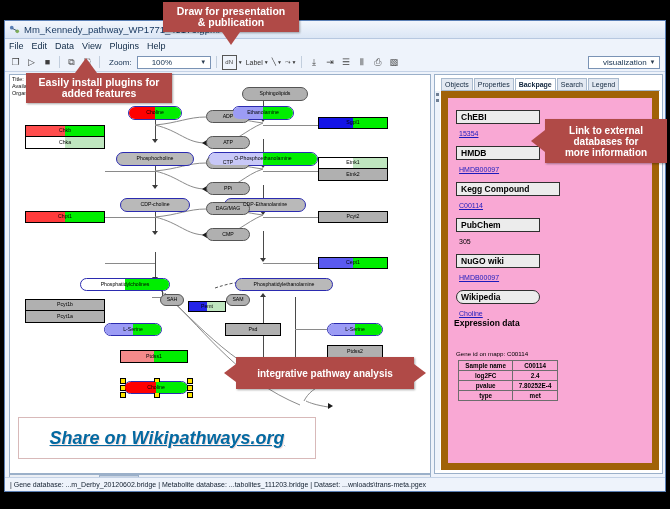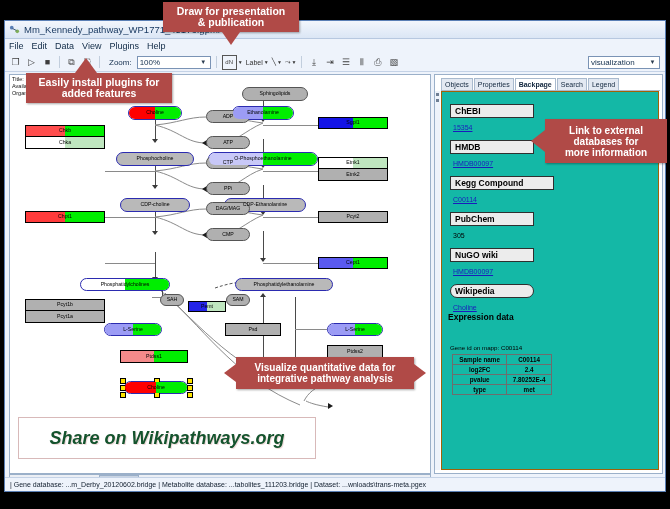--- a/index.html
+++ b/index.html
@@ -22,21 +22,21 @@
 
   .toolbar{position:absolute;left:0;top:32px;width:100%;height:19px;
            background:#eef3fb;border-bottom:1px solid #c4d2e6;display:flex;align-items:center;
            padding-left:4px;box-sizing:border-box;gap:3px;}
   .tbtn{width:13px;height:13px;display:flex;align-items:center;justify-content:center;
         font-size:9px;color:#3c3c3c;flex:0 0 auto;}
   .tsep{width:1px;height:12px;background:#c2cedd;margin:0 2px;flex:0 0 auto;}
   .zoomlbl{font-size:8px;color:#16304f;margin:0 2px 0 4px;white-space:nowrap;}
   .combo{height:13px;border:1px solid #7a93b5;background:#fff;display:flex;align-items:center;
          font-size:8px;color:#14304f;padding:0 2px;box-sizing:border-box;position:relative;}
-  .combo .cv{flex:1 1 auto;white-space:nowrap;overflow:hidden;}
+  .combo .cv{flex:1 1 auto;white-space:nowrap;overflow:hidden;margin-left:12px;}
   .combo .ca{width:9px;height:11px;display:flex;align-items:center;justify-content:center;font-size:6px;color:#2b3c50;}
   .zoomcombo{width:74px;}
   .viscombo{width:72px;margin-left:auto;margin-right:5px;}
   .dd{display:flex;align-items:center;gap:1px;flex:0 0 auto;}
   .ddcap{font-size:7px;color:#333;}
   .caret{font-size:5px;color:#333;}
 
   
   .canvasArea{position:absolute;left:4px;top:53px;width:422px;height:400px;background:#fff;
               border:1px solid #9bb0c9;box-sizing:border-box;overflow:hidden;}
@@ -70,22 +70,22 @@
 
   
   .sidePanel{position:absolute;left:429px;top:53px;width:229px;height:400px;background:#fff;
              border:1px solid #9bb0c9;box-sizing:border-box;}
   .tabrow{position:absolute;left:6px;top:2px;right:2px;height:13px;display:flex;align-items:flex-end;gap:1px;}
   .tab{font-size:7px;color:#11263d;background:#e3e9f2;border:1px solid #a9bace;border-bottom:none;
        padding:1px 3px 1px 3px;box-sizing:border-box;white-space:nowrap;line-height:9px;}
   .tab.sel{background:#fff;font-weight:bold;padding-bottom:2px;position:relative;top:1px;}
   .tabline{position:absolute;left:6px;top:15px;right:2px;height:1px;background:#a9bace;}
 
-  .bpScroll{position:absolute;left:6px;top:16px;right:3px;bottom:3px;background:#14b8a6;
-            border:1px solid #a16207;box-sizing:border-box;overflow:hidden;}
+  .bpScroll{position:absolute;left:6px;top:16px;right:3px;bottom:3px;background:#f9a8d4;
+            border:7px solid #a16207;box-sizing:border-box;overflow:hidden;}
   .dbHead{position:absolute;height:14px;background:#ececec;border:1px solid #2f2f2f;
           box-sizing:border-box;display:flex;align-items:center;padding-left:4px;
           font-size:8.5px;font-weight:bold;color:#000;}
   .dbLink{position:absolute;font-size:7px;color:#1b1bbd;text-decoration:underline;white-space:nowrap;}
   .dbPlain{position:absolute;font-size:7px;color:#000;white-space:nowrap;}
   .expHead{position:absolute;font-size:8.5px;font-weight:bold;color:#000;}
   .geneId{position:absolute;font-size:6.2px;color:#000;white-space:nowrap;}
   .dtable{position:absolute;border-collapse:collapse;}
   .dtable td{border:1px solid #6d6d6d;font-size:6.3px;color:#000;text-align:center;
              padding:1px 2px;white-space:nowrap;font-weight:bold;}
@@ -107,22 +107,22 @@
            box-shadow:1px 1px 2px rgba(0,0,0,.35);}
   .ptr{position:absolute;width:0;height:0;z-index:40;}
   .ptrDown{border-left:9px solid transparent;border-right:9px solid transparent;border-top:13px solid #b04a47;}
   .ptrUp{border-left:11px solid transparent;border-right:11px solid transparent;border-bottom:15px solid #b04a47;}
   .ptrLeft{border-top:11px solid transparent;border-bottom:11px solid transparent;border-right:14px solid #b04a47;}
   .ptrLeftSm{border-top:9px solid transparent;border-bottom:9px solid transparent;border-right:12px solid #b04a47;}
   .ptrRightSm{border-top:9px solid transparent;border-bottom:9px solid transparent;border-left:12px solid #b04a47;}
 
   .shareBox{position:absolute;left:18px;top:417px;width:296px;height:40px;background:#fff;
             border:1px solid #d8b9b9;display:flex;align-items:center;justify-content:center;z-index:45;}
-  .shareTxt{font-size:18px;font-weight:bold;font-style:italic;color:#14532d;
-            text-shadow:1px 1px 0 #f0dcdc;white-space:nowrap;}
+  .shareTxt{font-size:18px;font-weight:bold;font-style:italic;color:#0369a1;
+            text-shadow:1px 1px 0 #f0dcdc;white-space:nowrap;text-decoration:underline;}
 </style>
 </head>
 <body>
 
 <div id="stage">
 
   <div class="win">
 
     <div class="titlebar">
       <svg class="title-ico" viewBox="0 0 12 12">
@@ -510,21 +510,20 @@
   <div class="ptr ptrUp" style="left:75px;top:58px;"></div>
 
   <div class="callout" style="left:545px;top:119px;width:122px;height:44px;font-size:10px;flex-direction:column;">
     <span>Link  to external</span>
     <span>databases  for</span>
     <span>more information</span>
   </div>
   <div class="ptr ptrLeft" style="left:531px;top:130px;"></div>
 
   <div class="callout" style="left:236px;top:357px;width:178px;height:32px;font-size:10px;flex-direction:column;">
-    <span>Visualize quantitative data  for</span>
     <span>integrative pathway analysis</span>
   </div>
   <div class="ptr ptrLeftSm" style="left:224px;top:364px;"></div>
   <div class="ptr ptrRightSm" style="left:414px;top:364px;"></div>
 
   <div class="shareBox">
     <span class="shareTxt">Share on Wikipathways.org</span>
   </div>
 </div>
 

